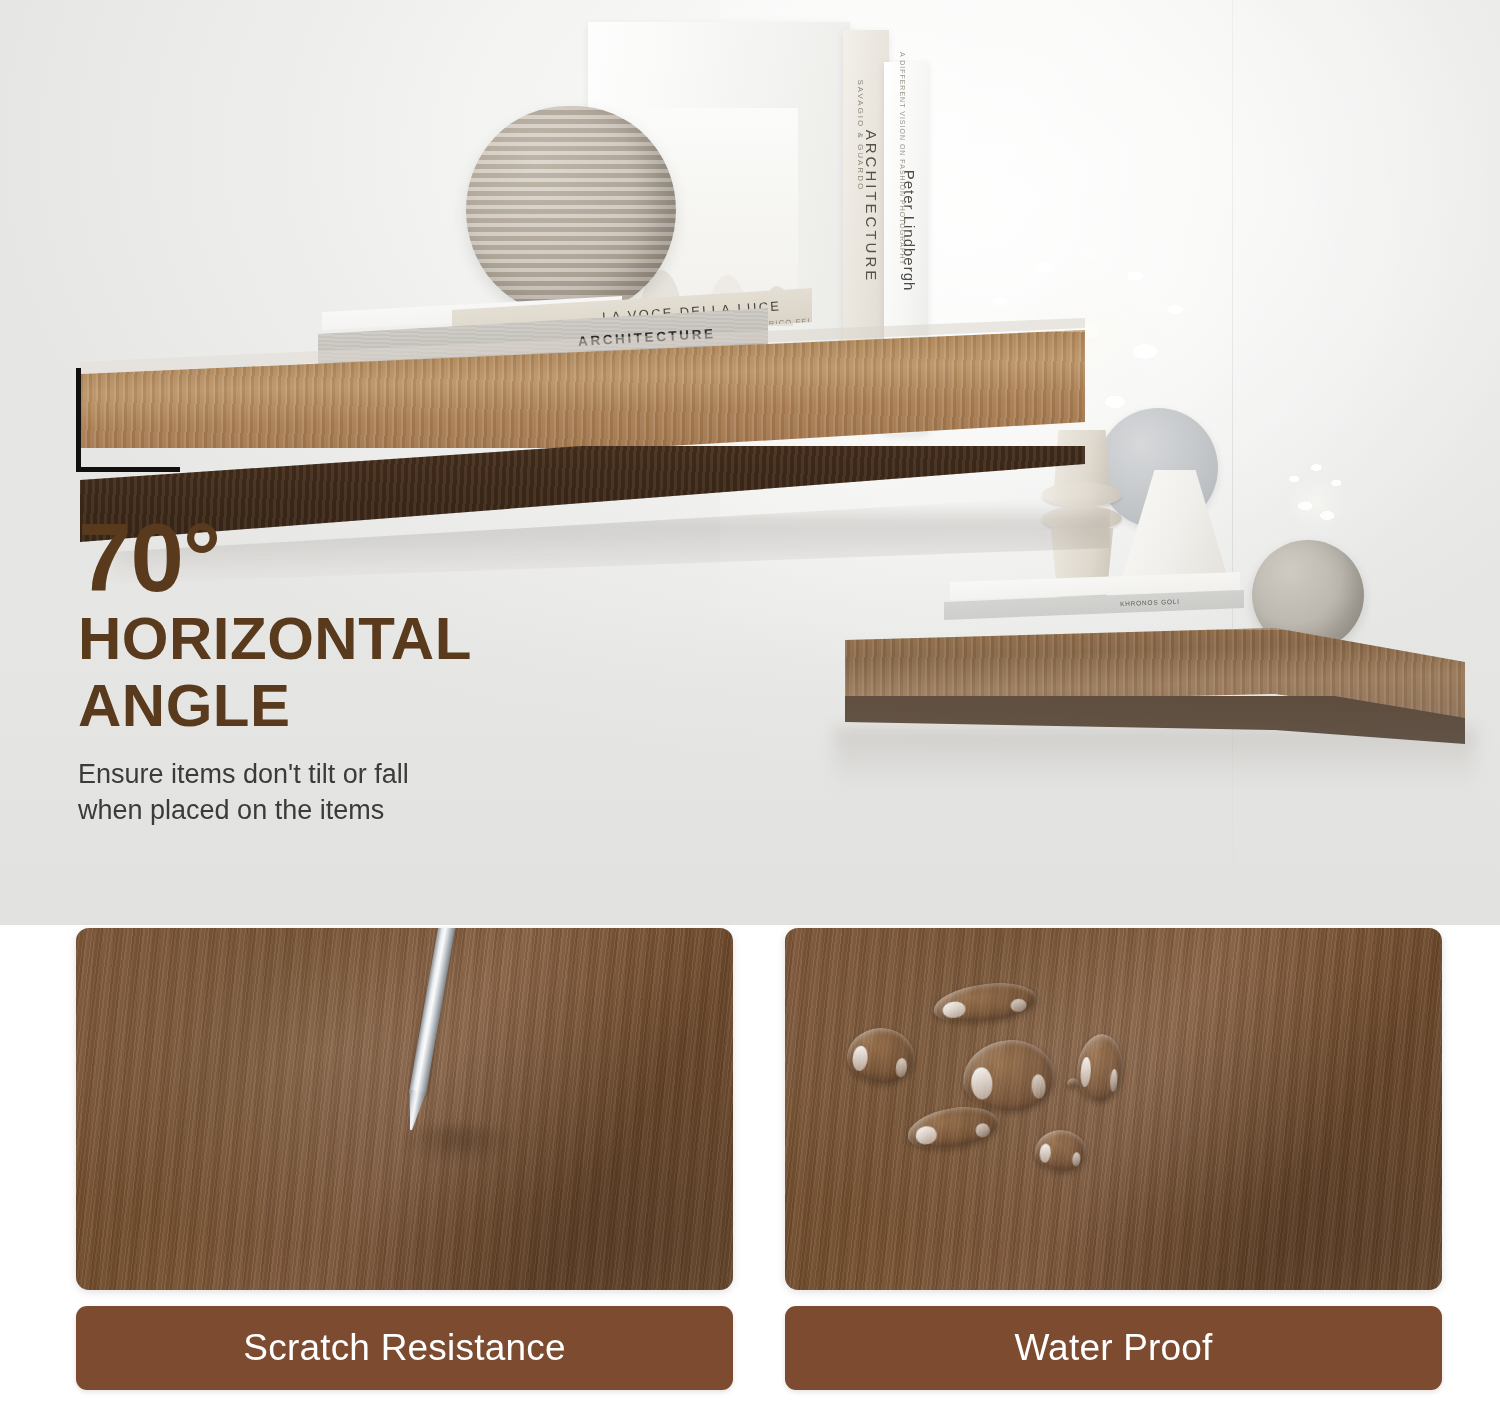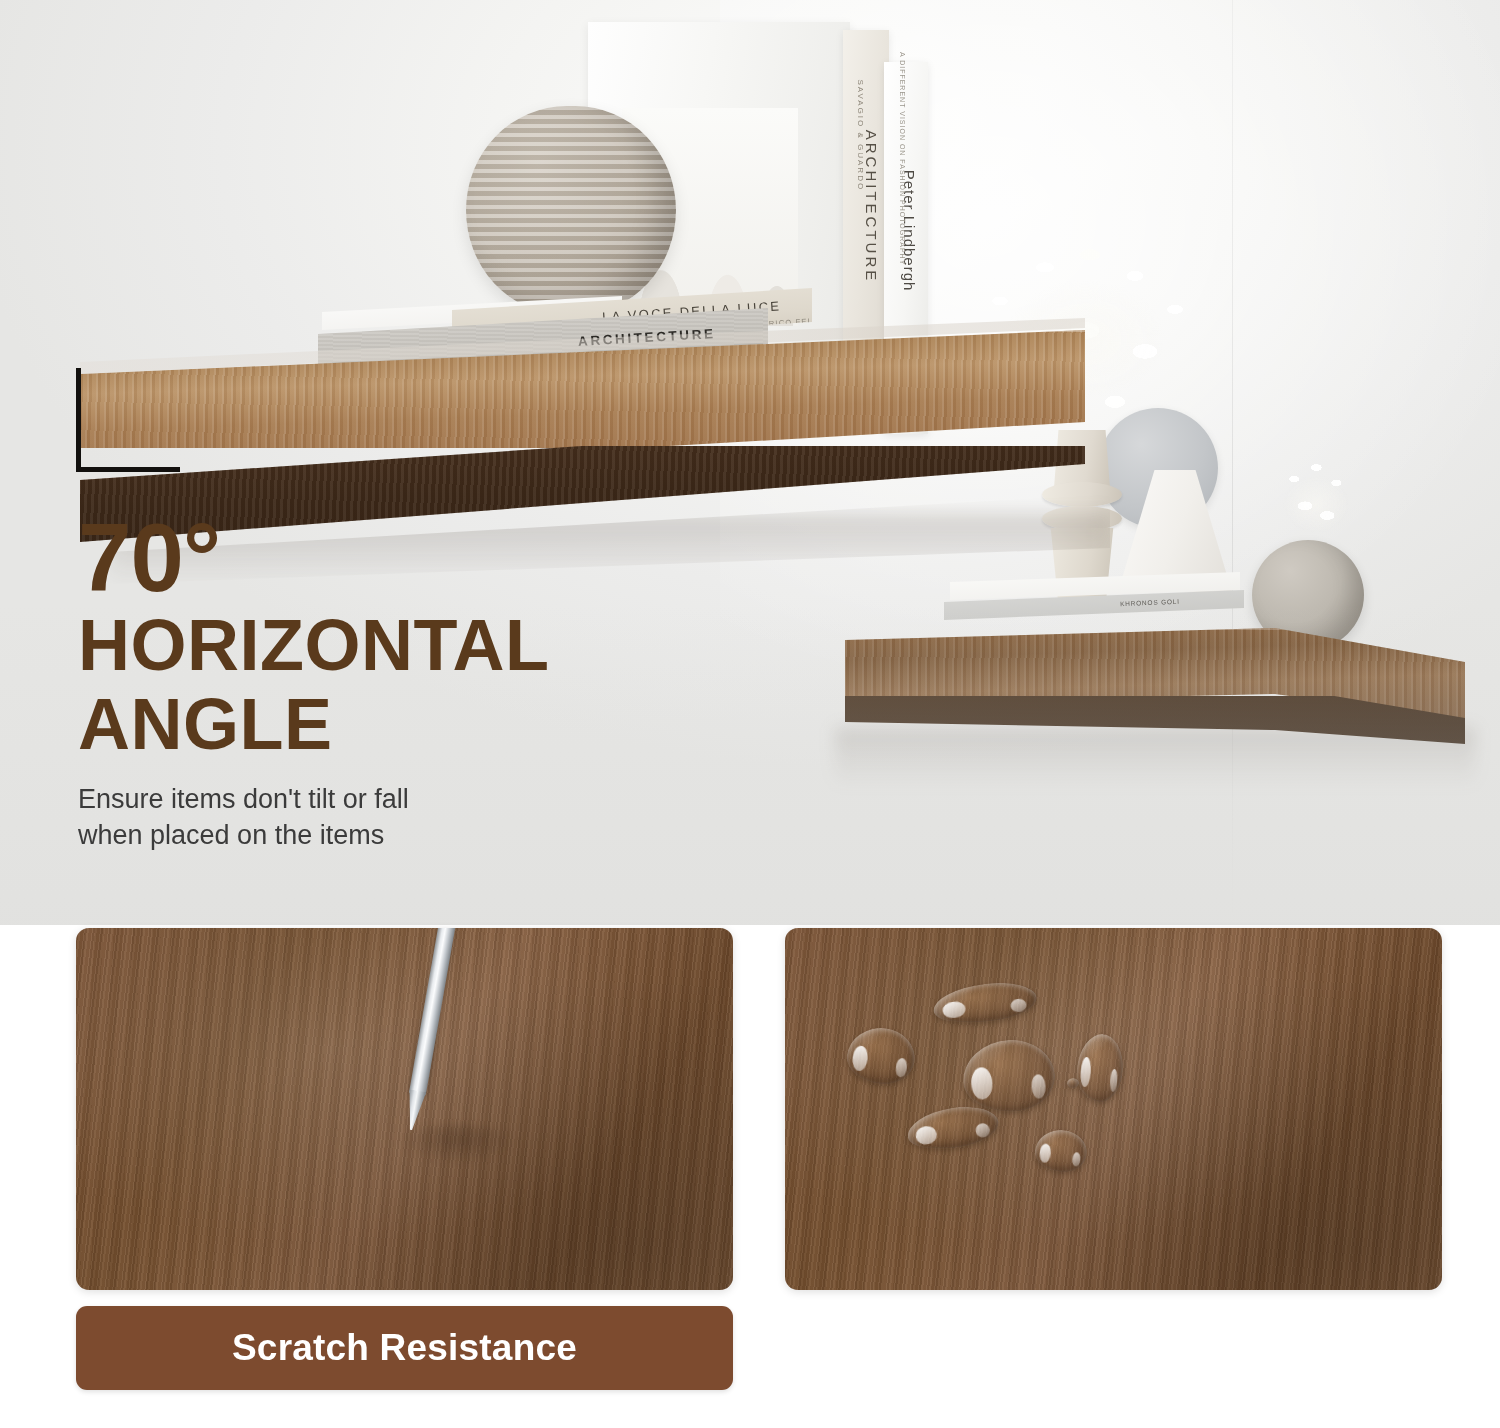--- a/index.html
+++ b/index.html
@@ -268,21 +268,21 @@
     font-size:6.5px;letter-spacing:.8px;color:#5d5a55;white-space:nowrap;
   }
 
   
   .txt{position:absolute;left:78px;top:512px;width:700px;}
   .deg{
     font-size:96px;font-weight:700;line-height:.96;color:#5a3a1c;
     letter-spacing:-1px;margin:0;
   }
   .h1{
-    font-size:72px;font-weight:700;line-height:1.04;color:#5a3a1c;
+    font-size:60px;font-weight:700;line-height:1.04;color:#5a3a1c;
     letter-spacing:.5px;margin:4px 0 0 0;text-transform:uppercase;
   }
   .sub{
     font-size:27px;line-height:1.32;color:#3b3b3b;margin:20px 0 0 0;font-weight:400;
   }
 
   
   .feat{position:absolute;top:928px;width:657px;}
   .feat.left{left:76px;}
   .feat.right{left:785px;}
@@ -347,21 +347,21 @@
   .drop .hl2{
     position:absolute;right:11%;bottom:16%;width:15%;height:34%;border-radius:50%;
     background:linear-gradient(160deg, rgba(255,255,255,.72), rgba(255,255,255,.26));
     filter:blur(.6px);
   }
 
   .label{
     margin-top:16px;width:657px;height:84px;border-radius:11px;
     background:#7d4b2f;
     display:flex;align-items:center;justify-content:center;
-    color:#ffffff;font-size:37px;font-weight:700;letter-spacing:.2px;
+    color:#ffffff;font-size:37px;font-weight:400;letter-spacing:.2px;
     box-shadow:0 2px 5px rgba(0,0,0,.12);
   }
 </style>
 </head>
 <body>
 
 <div class="canvas">
 
   <div class="hero">
     <div class="wall-shade"></div>
@@ -475,15 +475,16 @@
       <div class="drop" style="left:122px;top:180px;width:92px;height:40px;transform:rotate(-9deg)">
         <div class="hl"></div>
         <div class="hl2"></div>
       </div>
       <div class="drop" style="left:250px;top:202px;width:52px;height:42px;transform:rotate(5deg)">
         <div class="hl"></div>
         <div class="hl2"></div>
       </div>
       <div class="drop" style="left:282px;top:150px;width:12px;height:10px"></div>
     </div>
+    <div class="label">Water Proof</div>
   </div>
 
 </div>
 
 </body></html>

